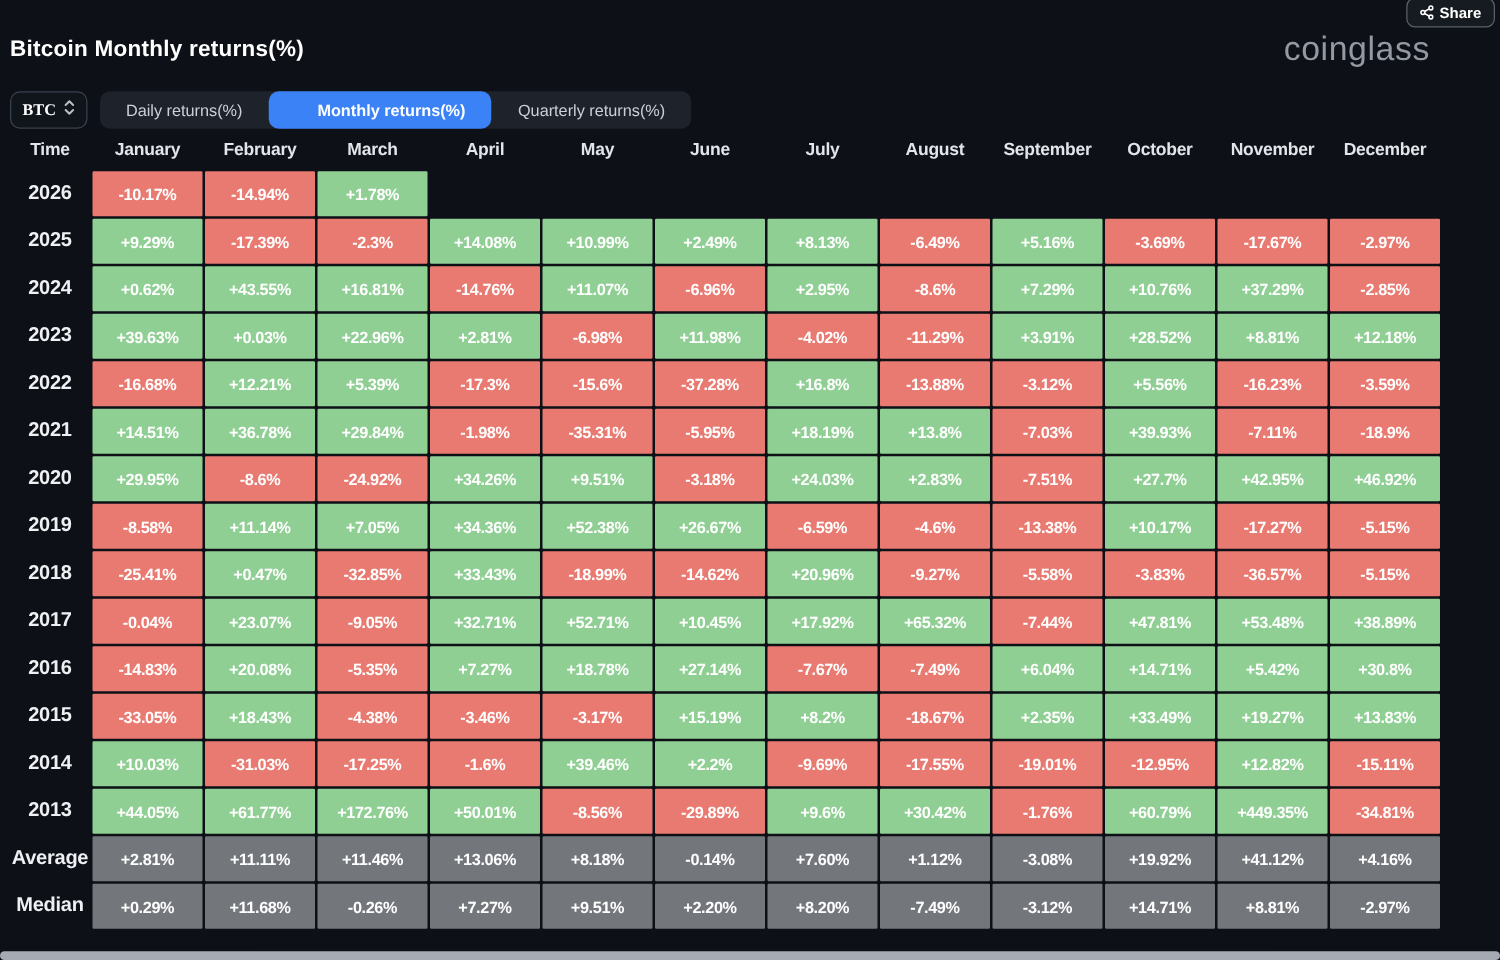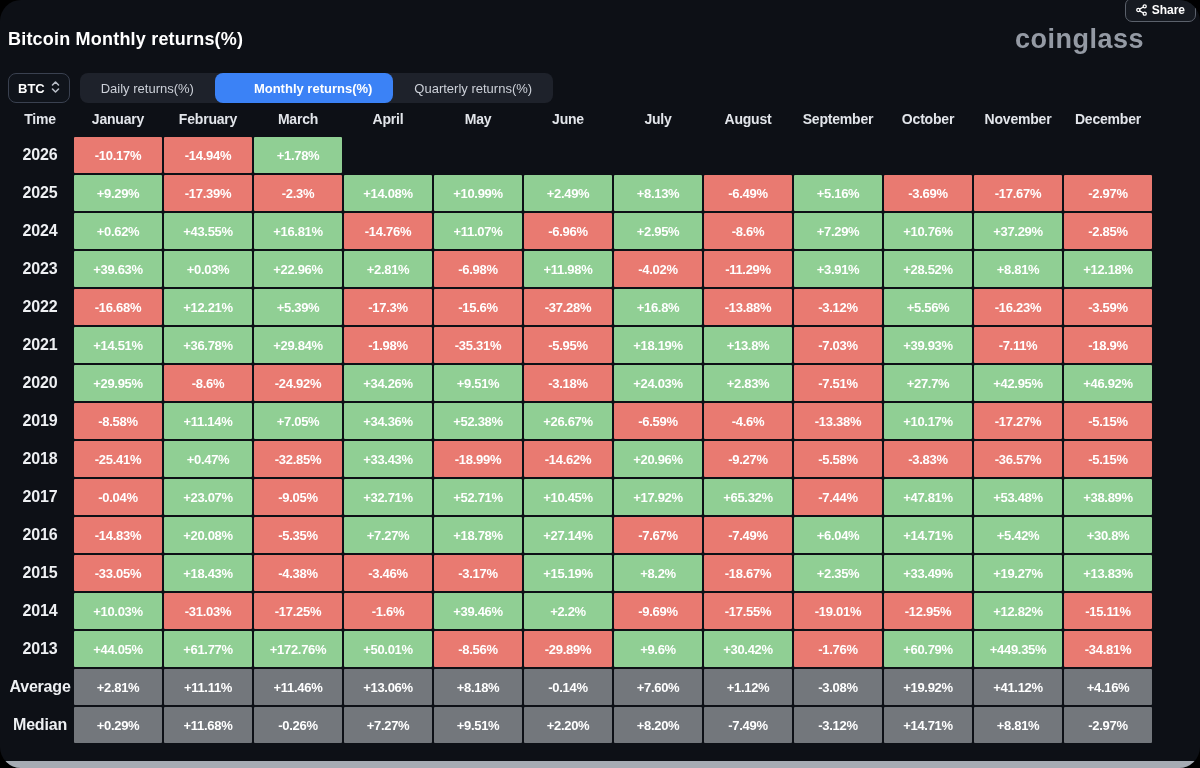--- a/index.html
+++ b/index.html
@@ -3,45 +3,45 @@
 <meta charset="utf-8">
 <style>
   :root{
     --pos:#90cf94; --neg:#e97a71; --sum:#73777c;
     --bg:#0d1016; --cellgap:#0a0c11;
   }
   *{box-sizing:border-box; margin:0; padding:0;}
   body{background:#000;}
   .app{
     position:relative; width:1200px; height:768px; background:var(--bg);
-    font-family:"Liberation Sans", sans-serif; overflow:hidden; color:#fff;border-radius:21px;
+    font-family:"Liberation Sans", sans-serif; overflow:hidden; color:#fff;
   }
   .share-btn{
     position:absolute; top:-2px; right:4px; height:24px;
     display:flex; align-items:center; gap:5px; padding:0 10px;
     background:#161a21; border:1px solid #5b616b; border-radius:7px;
     color:#fff; font-size:12px; font-weight:bold; cursor:pointer;
     font-family:"Liberation Sans", sans-serif;
   }
   .share-btn svg{display:block;}
   .header-row{
     display:flex; justify-content:space-between; align-items:center;
     padding:24px 56px 0 8px;
   }
   .page-title{font-size:18px; font-weight:bold; color:#ffffff; letter-spacing:0.2px;}
-  .brand{font-size:27px; font-weight:bold; color:#949aa4; letter-spacing:0.5px;}
+  .brand{font-size:27px; font-weight:normal; color:#949aa4; letter-spacing:0.5px;}
   .controls{
     display:flex; align-items:center; gap:10px; padding:0 8px; margin-top:18px; height:30px;
   }
   .symbol-select{
     display:flex; align-items:center; justify-content:center; gap:6px;
     height:30px; padding:0 9px; background:#10141b;
     border:1px solid #3a4150; border-radius:8px; color:#fff;
     font-size:13px; font-weight:bold; cursor:pointer;
-    font-family:Liberation Sans, sans-serif;
+    font-family:Liberation Serif, serif;
   }
   .tabs{
     display:flex; align-items:center; height:30px;
     background:#1e222b; border-radius:8px;
   }
   .tab{
     height:30px; padding:0 21px; border:none; background:transparent;
     color:#ccd0d8; font-size:13px; border-radius:8px; cursor:pointer;
     font-family:"Liberation Sans", sans-serif; white-space:nowrap;
   }

